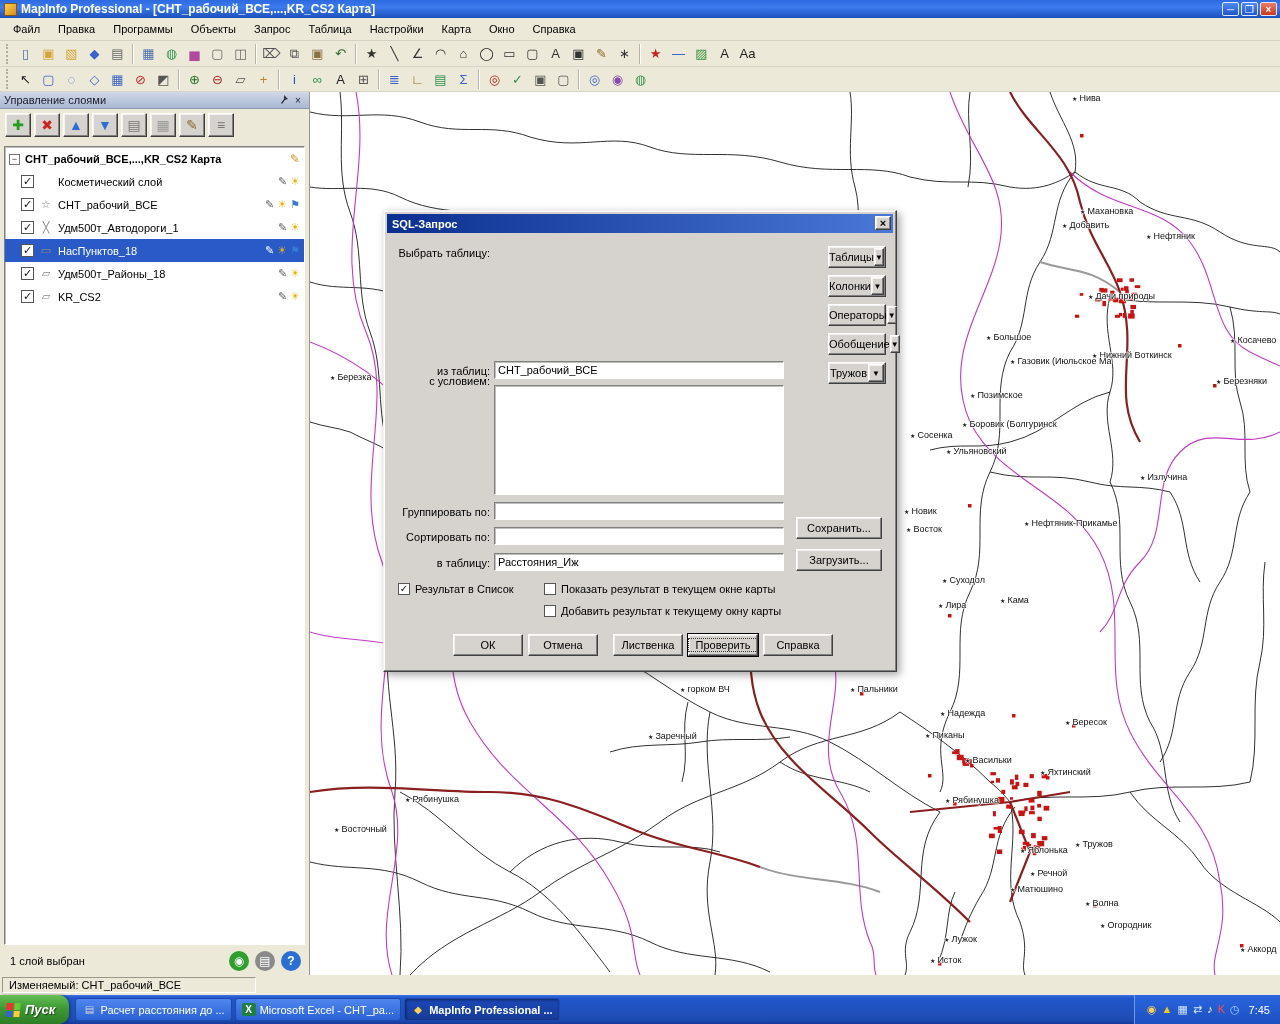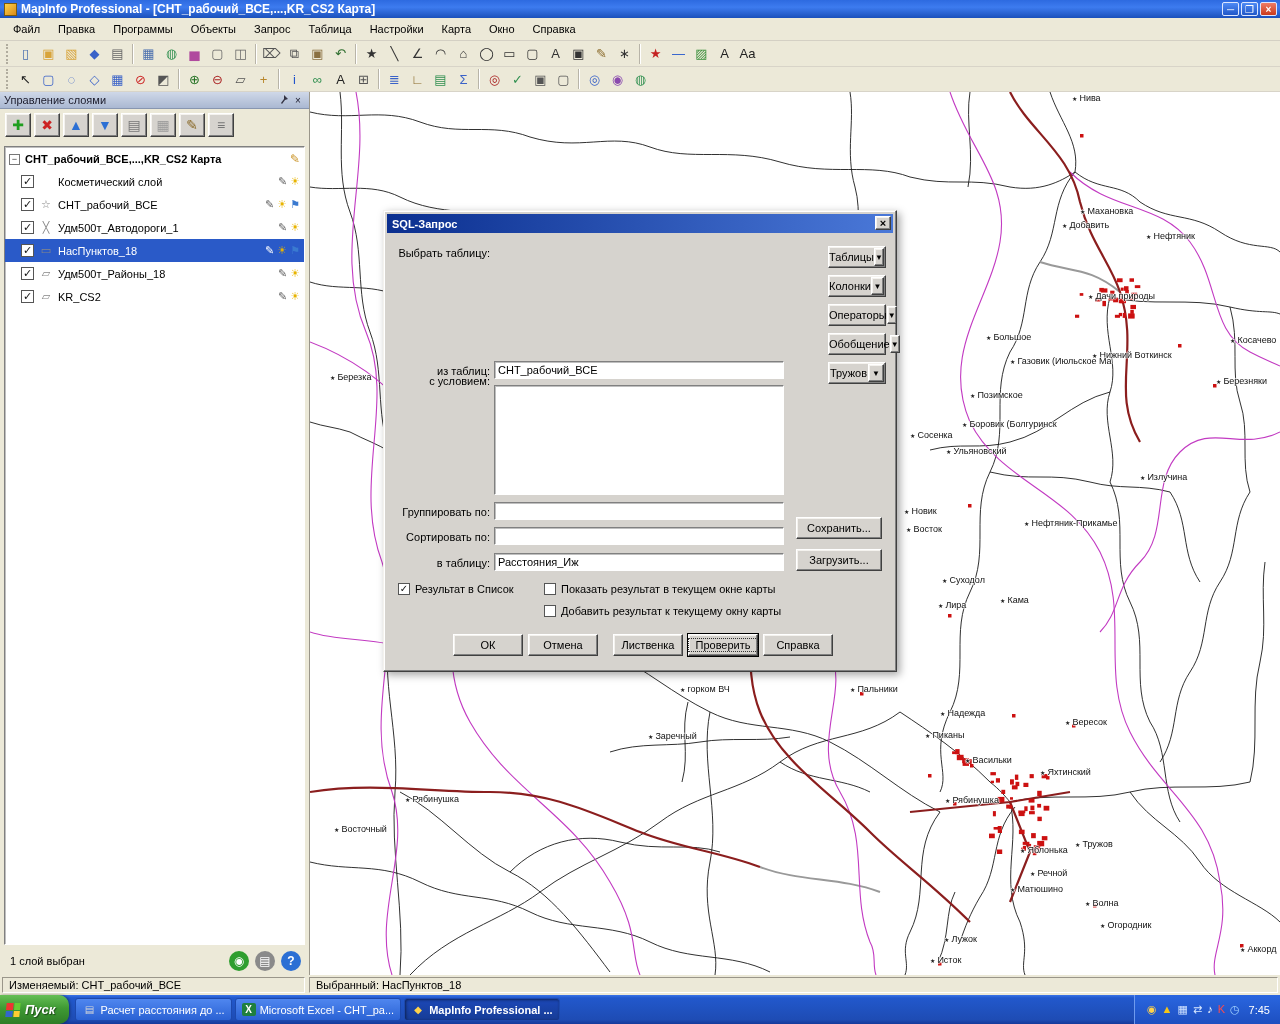--- a/index.html
+++ b/index.html
@@ -101,21 +101,21 @@
   .dbtn { width:70px; height:22px; display:flex; align-items:center; justify-content:center; }
   .dbtn.default { box-shadow:0 0 0 1px #000, inset -1px -1px 0 #808080, inset 1px 1px 0 #f4f2ee; }
   .dbtn.default .dbl { outline:1px dotted #333; padding:0 6px; }
   .dbtn:nth-child(3) { margin-left:10px; }
 
   
   .statusbar { position:absolute; left:0; top:975px; width:1280px; height:20px; background:#ece9d8;
     display:flex; align-items:center; gap:4px; padding:0 2px; }
   .seg { height:16px; display:flex; align-items:center; padding:0 6px; background:#ece9d8;
     border:1px solid; border-color:#9a968a #fff #fff #9a968a; }
-  .seg1 { width:330px; } .seg2 { width:303px; } .seg3 { flex:1; }
+  .seg1 { width:330px; } .seg2 { width:254px; } .seg3 { flex:1; }
 
   
   .taskbar { position:absolute; left:0; top:995px; width:1280px; height:29px;
     background:linear-gradient(180deg,#3a74e8 0%,#2258cc 10%,#1e4cb4 85%,#15399a 100%);
     display:flex; align-items:center; }
   .startbtn { height:29px; padding:0 14px 0 6px; display:flex; align-items:center; gap:5px;
     background:linear-gradient(180deg,#66bf55 0%,#3f9a34 45%,#2e7d26 100%);
     border-radius:0 10px 10px 0; box-shadow:1px 0 3px rgba(0,0,0,.4); color:#fff;
     font-size:13px; font-weight:bold; font-style:italic; text-shadow:1px 1px 1px rgba(0,0,0,.5); }
   .winlogo { width:14px; height:14px; display:grid; grid-template-columns:1fr 1fr; grid-template-rows:1fr 1fr;
@@ -731,21 +731,20 @@
         <span class="dbl">Проверить</span>
       </div>
       <div class="dbtn raised">
         <span class="dbl">Справка</span>
       </div>
     </div>
 </div>
 
 <div class="statusbar">
     <div class="seg seg2">Изменяемый: СНТ_рабочий_ВСЕ</div>
-    <div class="seg seg3">Выбранный: НасПунктов_18</div>
   </div>
 
 <div class="taskbar">
   <div class="startbtn">
     <span class="winlogo">
       <i style="background:#e33"></i>
         <i style="background:#6c3"></i>
         <i style="background:#36c"></i>
         <i style="background:#fc3"></i>
     </span>

